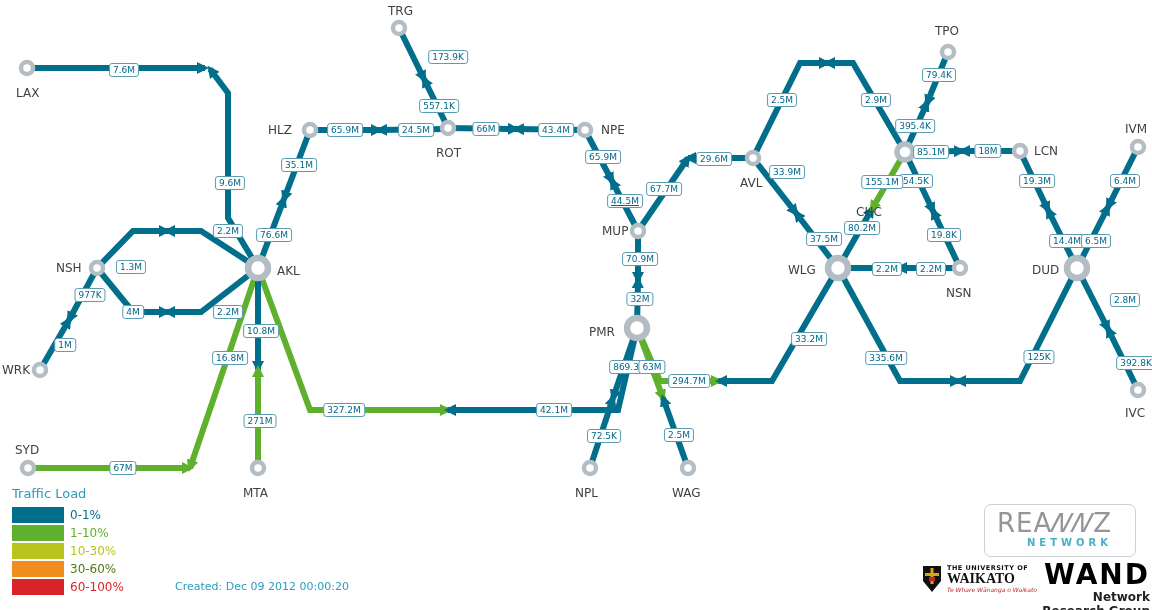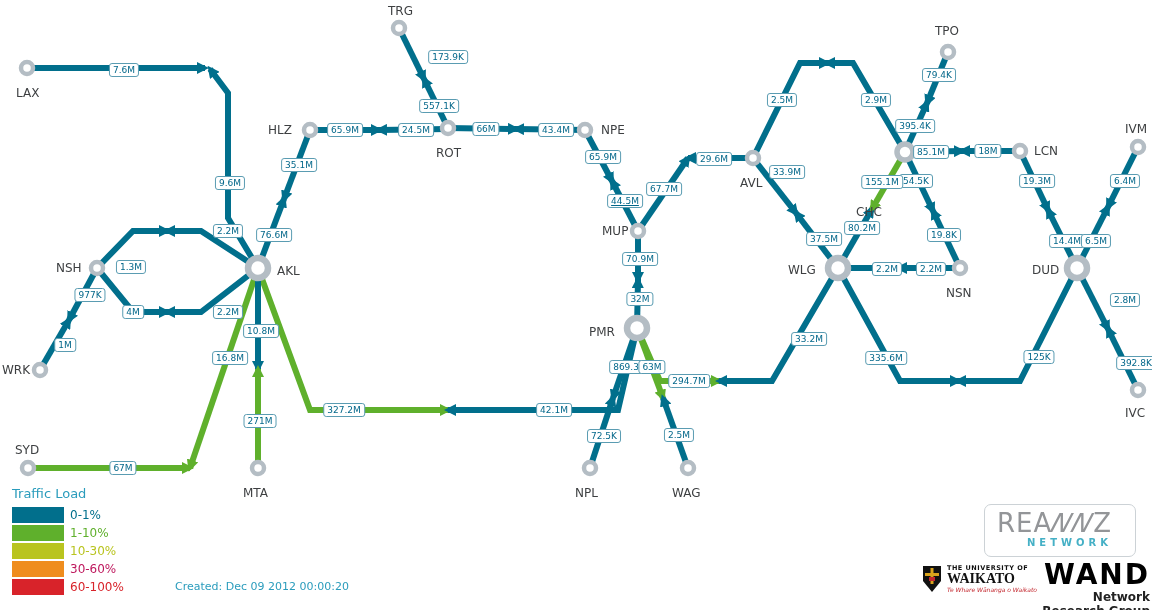--- a/index.html
+++ b/index.html
@@ -225,21 +225,21 @@
         <div class="legend-row">
           <span class="legend-swatch" style="background: rgb(95, 176, 44);"></span>
           <span class="legend-label" style="color: rgb(95, 176, 44);">1-10%</span>
         </div>
         <div class="legend-row">
           <span class="legend-swatch" style="background: rgb(185, 196, 31);"></span>
           <span class="legend-label" style="color: rgb(185, 196, 31);">10-30%</span>
         </div>
         <div class="legend-row">
           <span class="legend-swatch" style="background: rgb(239, 141, 30);"></span>
-          <span class="legend-label" style="color: #be185d;">30-60%</span>
+          <span class="legend-label" style="color: #4d7c0f;">30-60%</span>
         </div>
         <div class="legend-row">
           <span class="legend-swatch" style="background: rgb(216, 35, 42);"></span>
           <span class="legend-label" style="color: rgb(216, 35, 42);">60-100%</span>
         </div>
       </div>
   </div>
 
   <div id="created">Created: Dec 09 2012 00:00:20</div>
 

